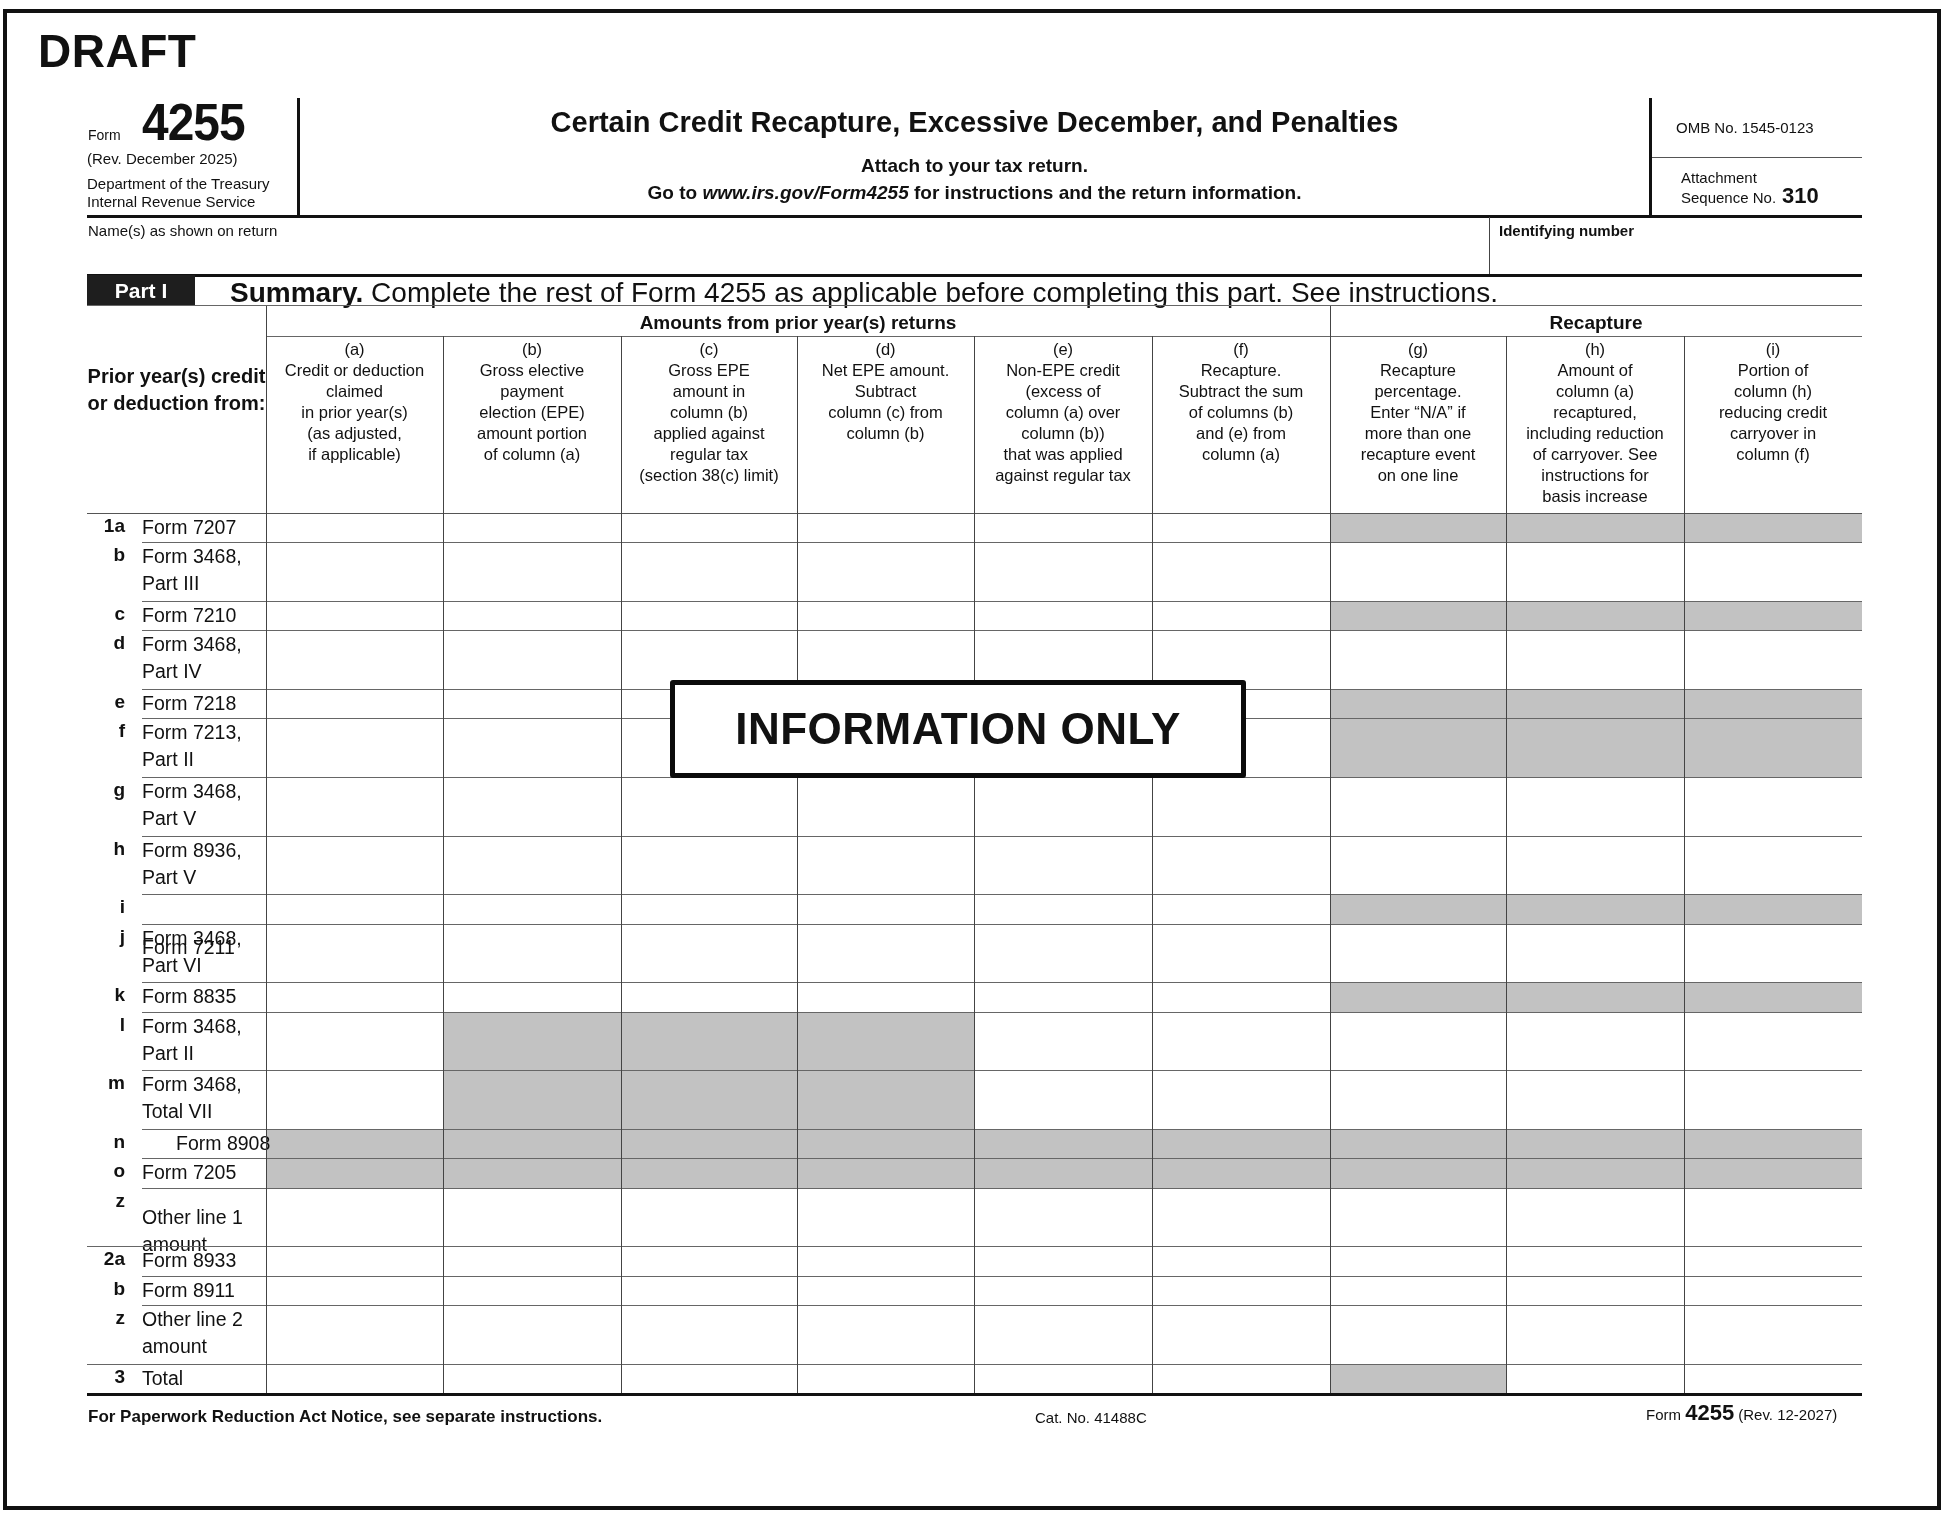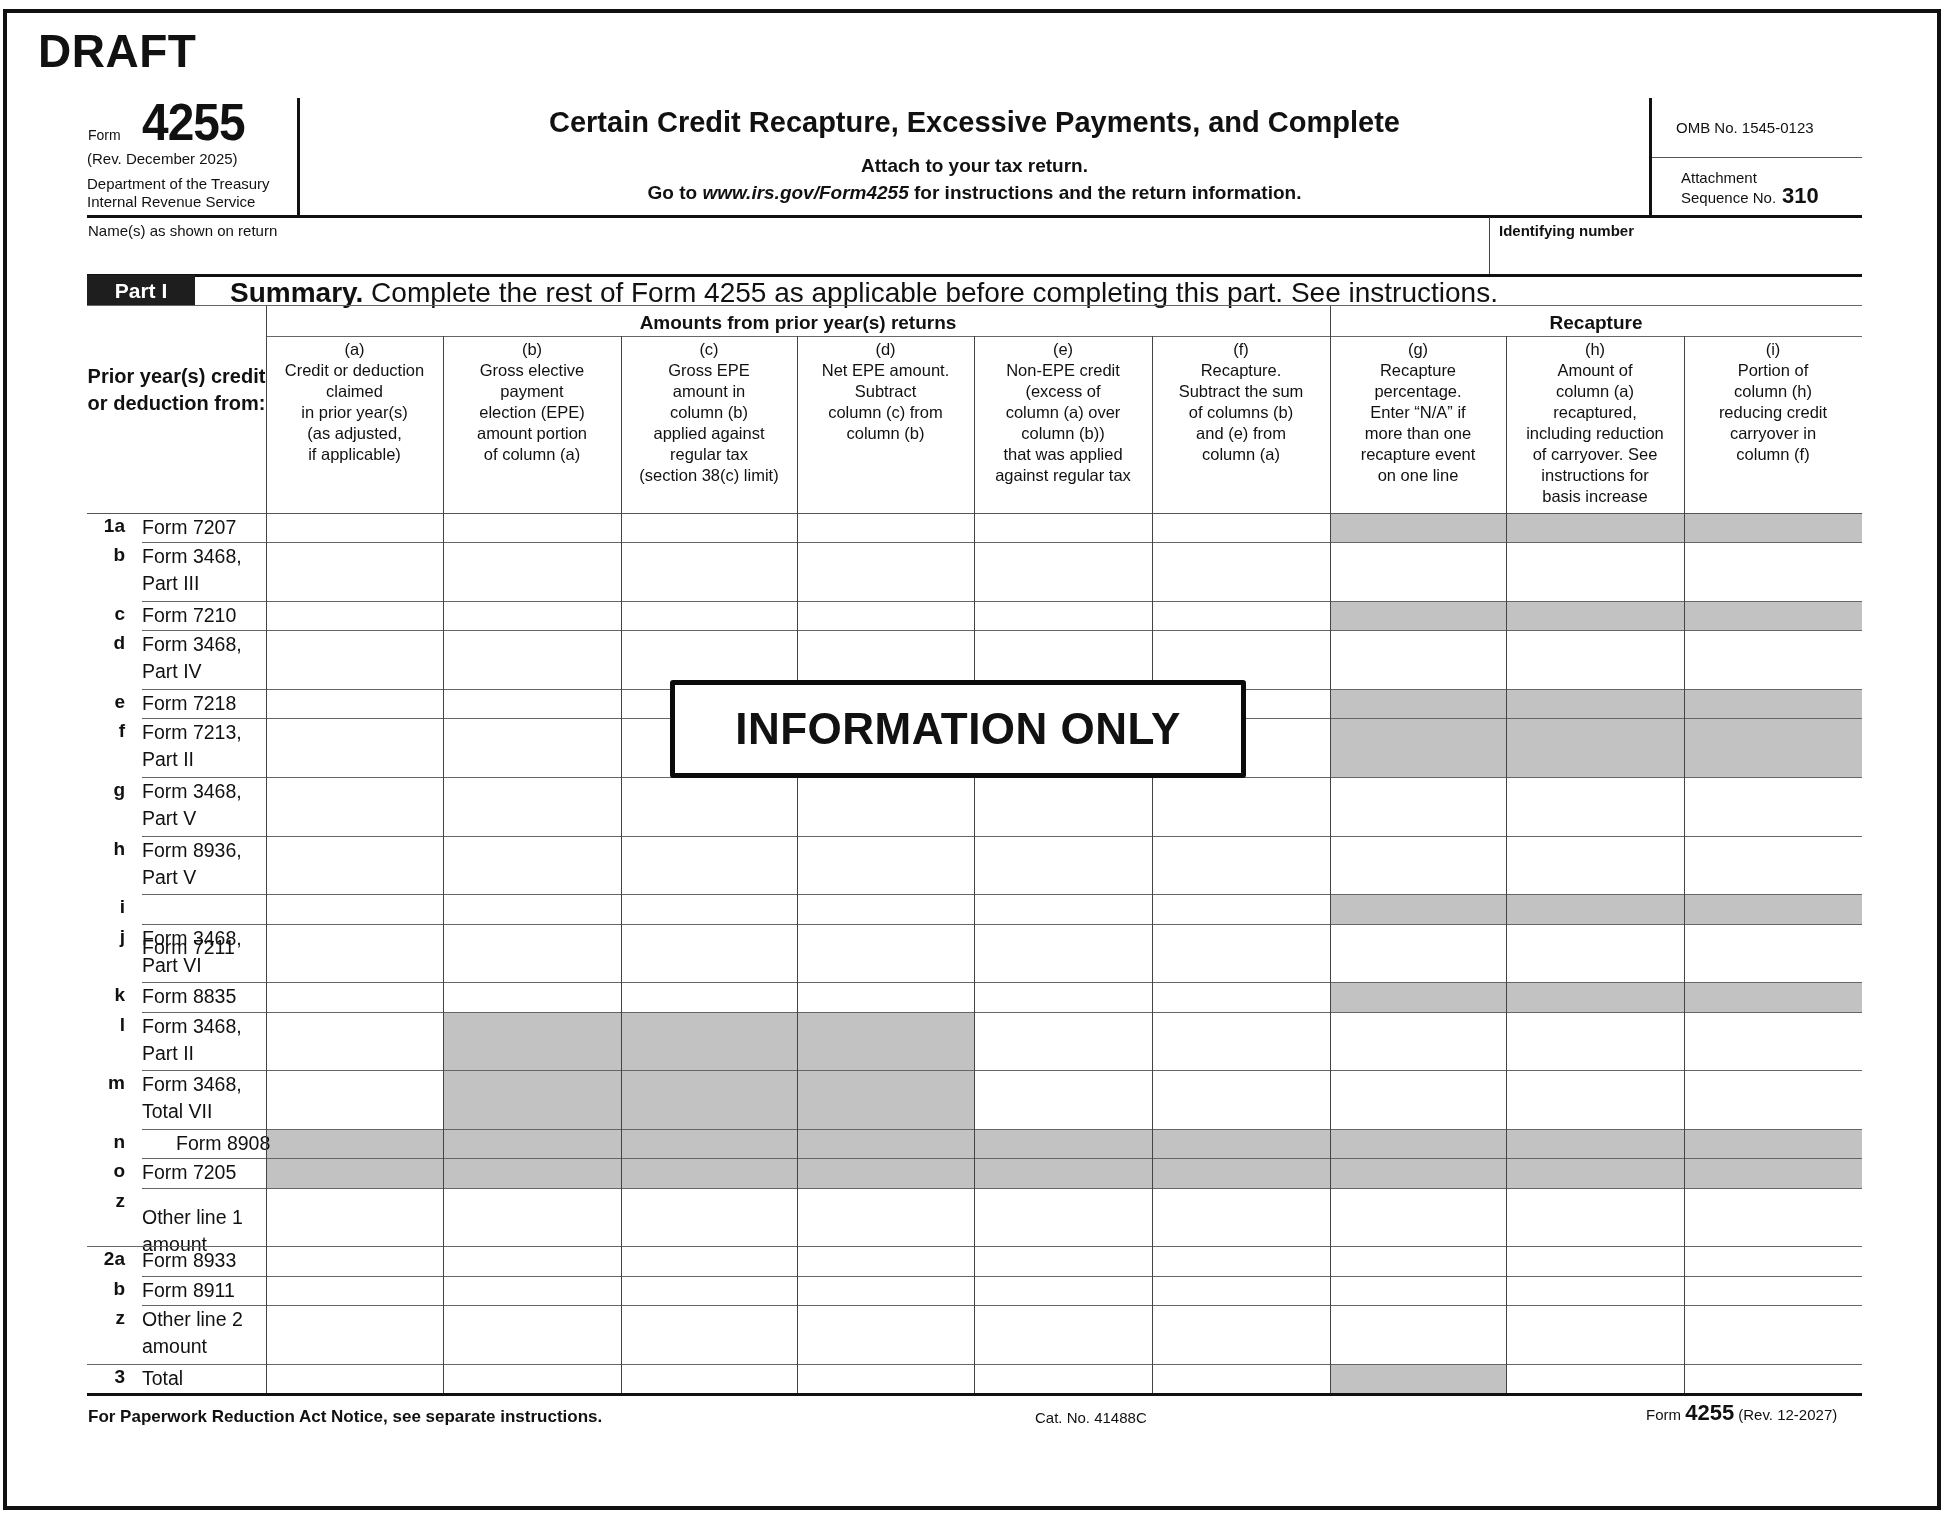--- a/index.html
+++ b/index.html
@@ -68,21 +68,21 @@
 
 <div class="abs form-box"></div>
 <div class="abs form-word">Form</div>
 <div class="abs form-num">4255</div>
 <div class="abs rev">(Rev. December 2025)</div>
 <div class="abs dept">
   <div>Department of the Treasury</div>
   <div>Internal Revenue Service</div>
 </div>
 
-<div class="abs title">Certain Credit Recapture, Excessive Payments, and Complete</div>
+<div class="abs title">Certain Credit Recapture, Excessive December, and Penalties</div>
 <div class="abs attach">Attach to your tax return.</div>
 <div class="abs goto">
   <span>Go to </span><i>www.irs.gov/Form4255</i><span> for instructions and the return information.</span>
 </div>
 
 <div class="abs omb-box"></div>
 <div class="abs omb-div"></div>
 <div class="abs omb">OMB No. 1545-0123</div>
 <div class="abs attseq">
   <div>Attachment</div>

